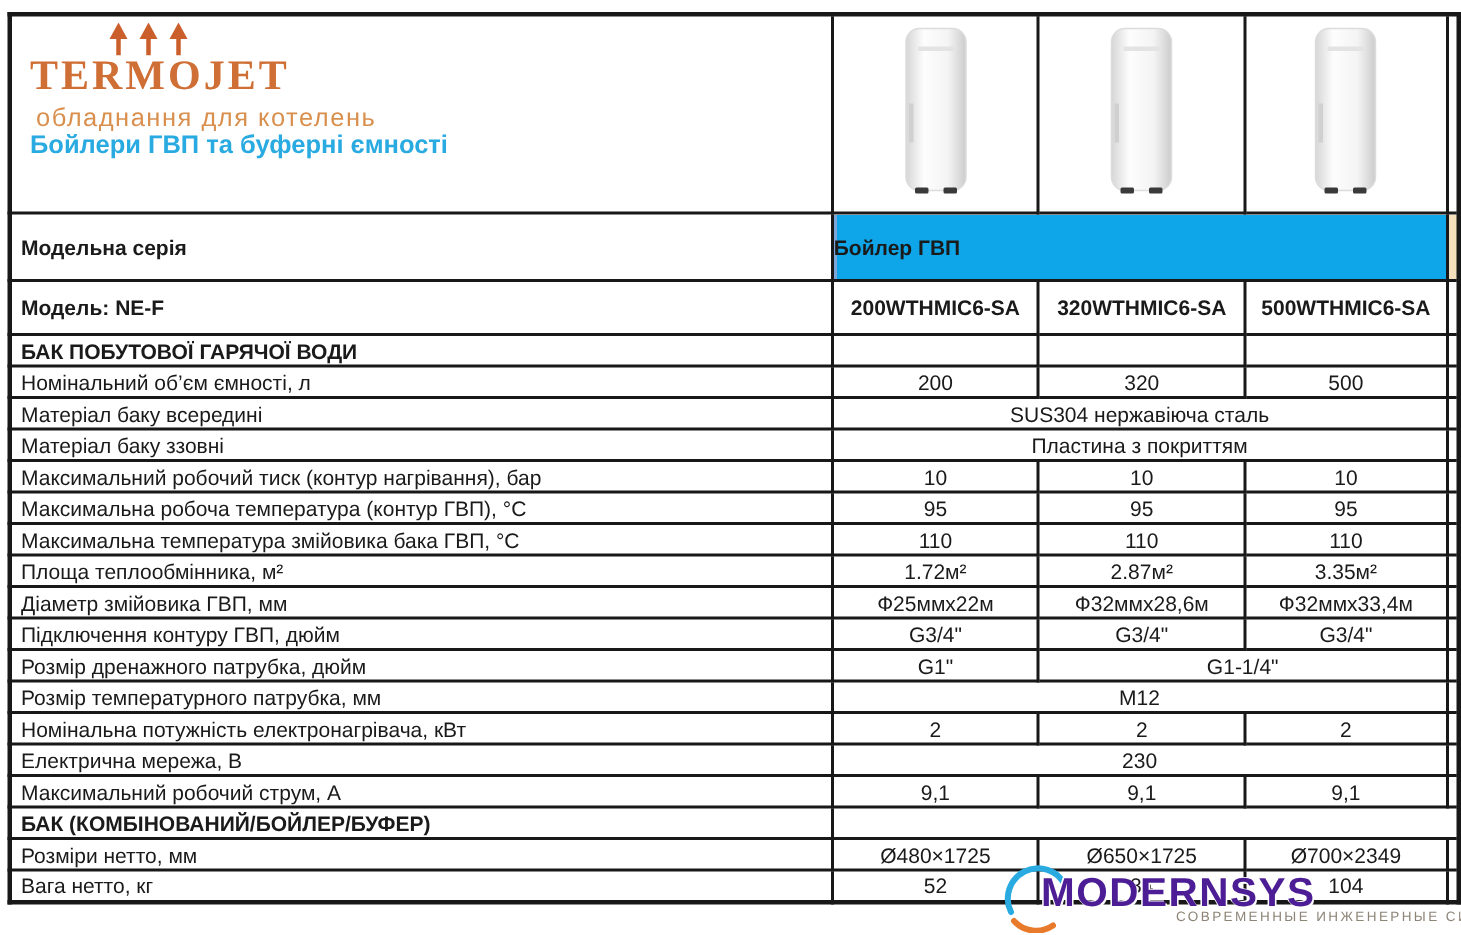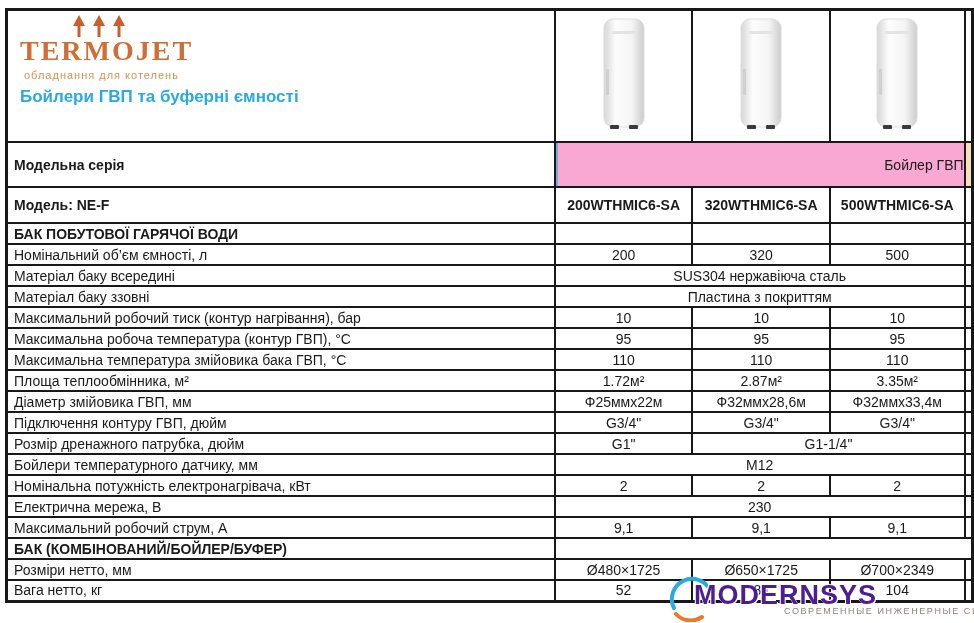--- a/index.html
+++ b/index.html
@@ -27,42 +27,43 @@
     white-space: nowrap;
   }
   td.lbl { text-align: left; padding-left: 6px; }
   td.val { text-align: center; }
   tr.r-images td { height: 130px; }
   tr.r-series td { height: 45px; }
   tr.r-model td  { height: 36px; font-weight: bold; }
   tr.r-spec td, tr.r-section td { height: 21px; }
   td.series-lbl { font-size: 16px; font-weight: bold; }
   td.series-band {
-    background: #f9a8d4;
-    text-align: right;
+    background: #0ea5e9;
+    text-align: left;
     font-size: 16px;
     box-shadow: inset 2px 0 0 #7da7d9;
+    font-weight: bold;
   }
   td.series-partial { background: #f6dfbd; }
   td.sect { font-weight: bold; font-size: 14.5px; margin-left: 28px; }
 
   
   .logo-block { position: relative; height: 130px; padding: 4px 0 16px 8px; }
   .brand-arrows { position: absolute; left: 58px; top: 4px; }
   .brand-name {
     position: absolute; left: 6px; top: 24px;
     font-family: "Liberation Serif", serif;
     font-weight: bold;
     font-size: 28px;
     letter-spacing: 2px;
     color: #cf6e35;
   }
   .brand-tagline {
     position: absolute; left: 10px; top: 58px;
-    font-size: 11px;
+    font-size: 17px;
     color: #d9904f;
     letter-spacing: 1px;
   }
   .doc-subtitle {
     position: absolute; left: 6px; top: 76px;
     font-size: 17px;
     font-weight: bold;
     color: #29aae1;
   }
   .tank-wrap { text-align: center; }
@@ -242,21 +243,21 @@
           <td class="val">G3/4"</td>
           <td class="val"></td>
         </tr>
         <tr class="r-spec">
           <td class="lbl">Розмір дренажного патрубка, дюйм</td>
           <td class="val">G1"</td>
           <td class="val" colspan="2">G1-1/4"</td>
           <td class="val"></td>
         </tr>
         <tr class="r-spec">
-          <td class="lbl">Бойлери температурного датчику, мм</td>
+          <td class="lbl">Розмір температурного патрубка, мм</td>
           <td class="val" colspan="3">М12</td>
           <td class="val"></td>
         </tr>
         <tr class="r-spec">
           <td class="lbl">Номінальна потужність електронагрівача, кВт</td>
           <td class="val">2</td>
           <td class="val">2</td>
           <td class="val">2</td>
           <td class="val"></td>
         </tr>

